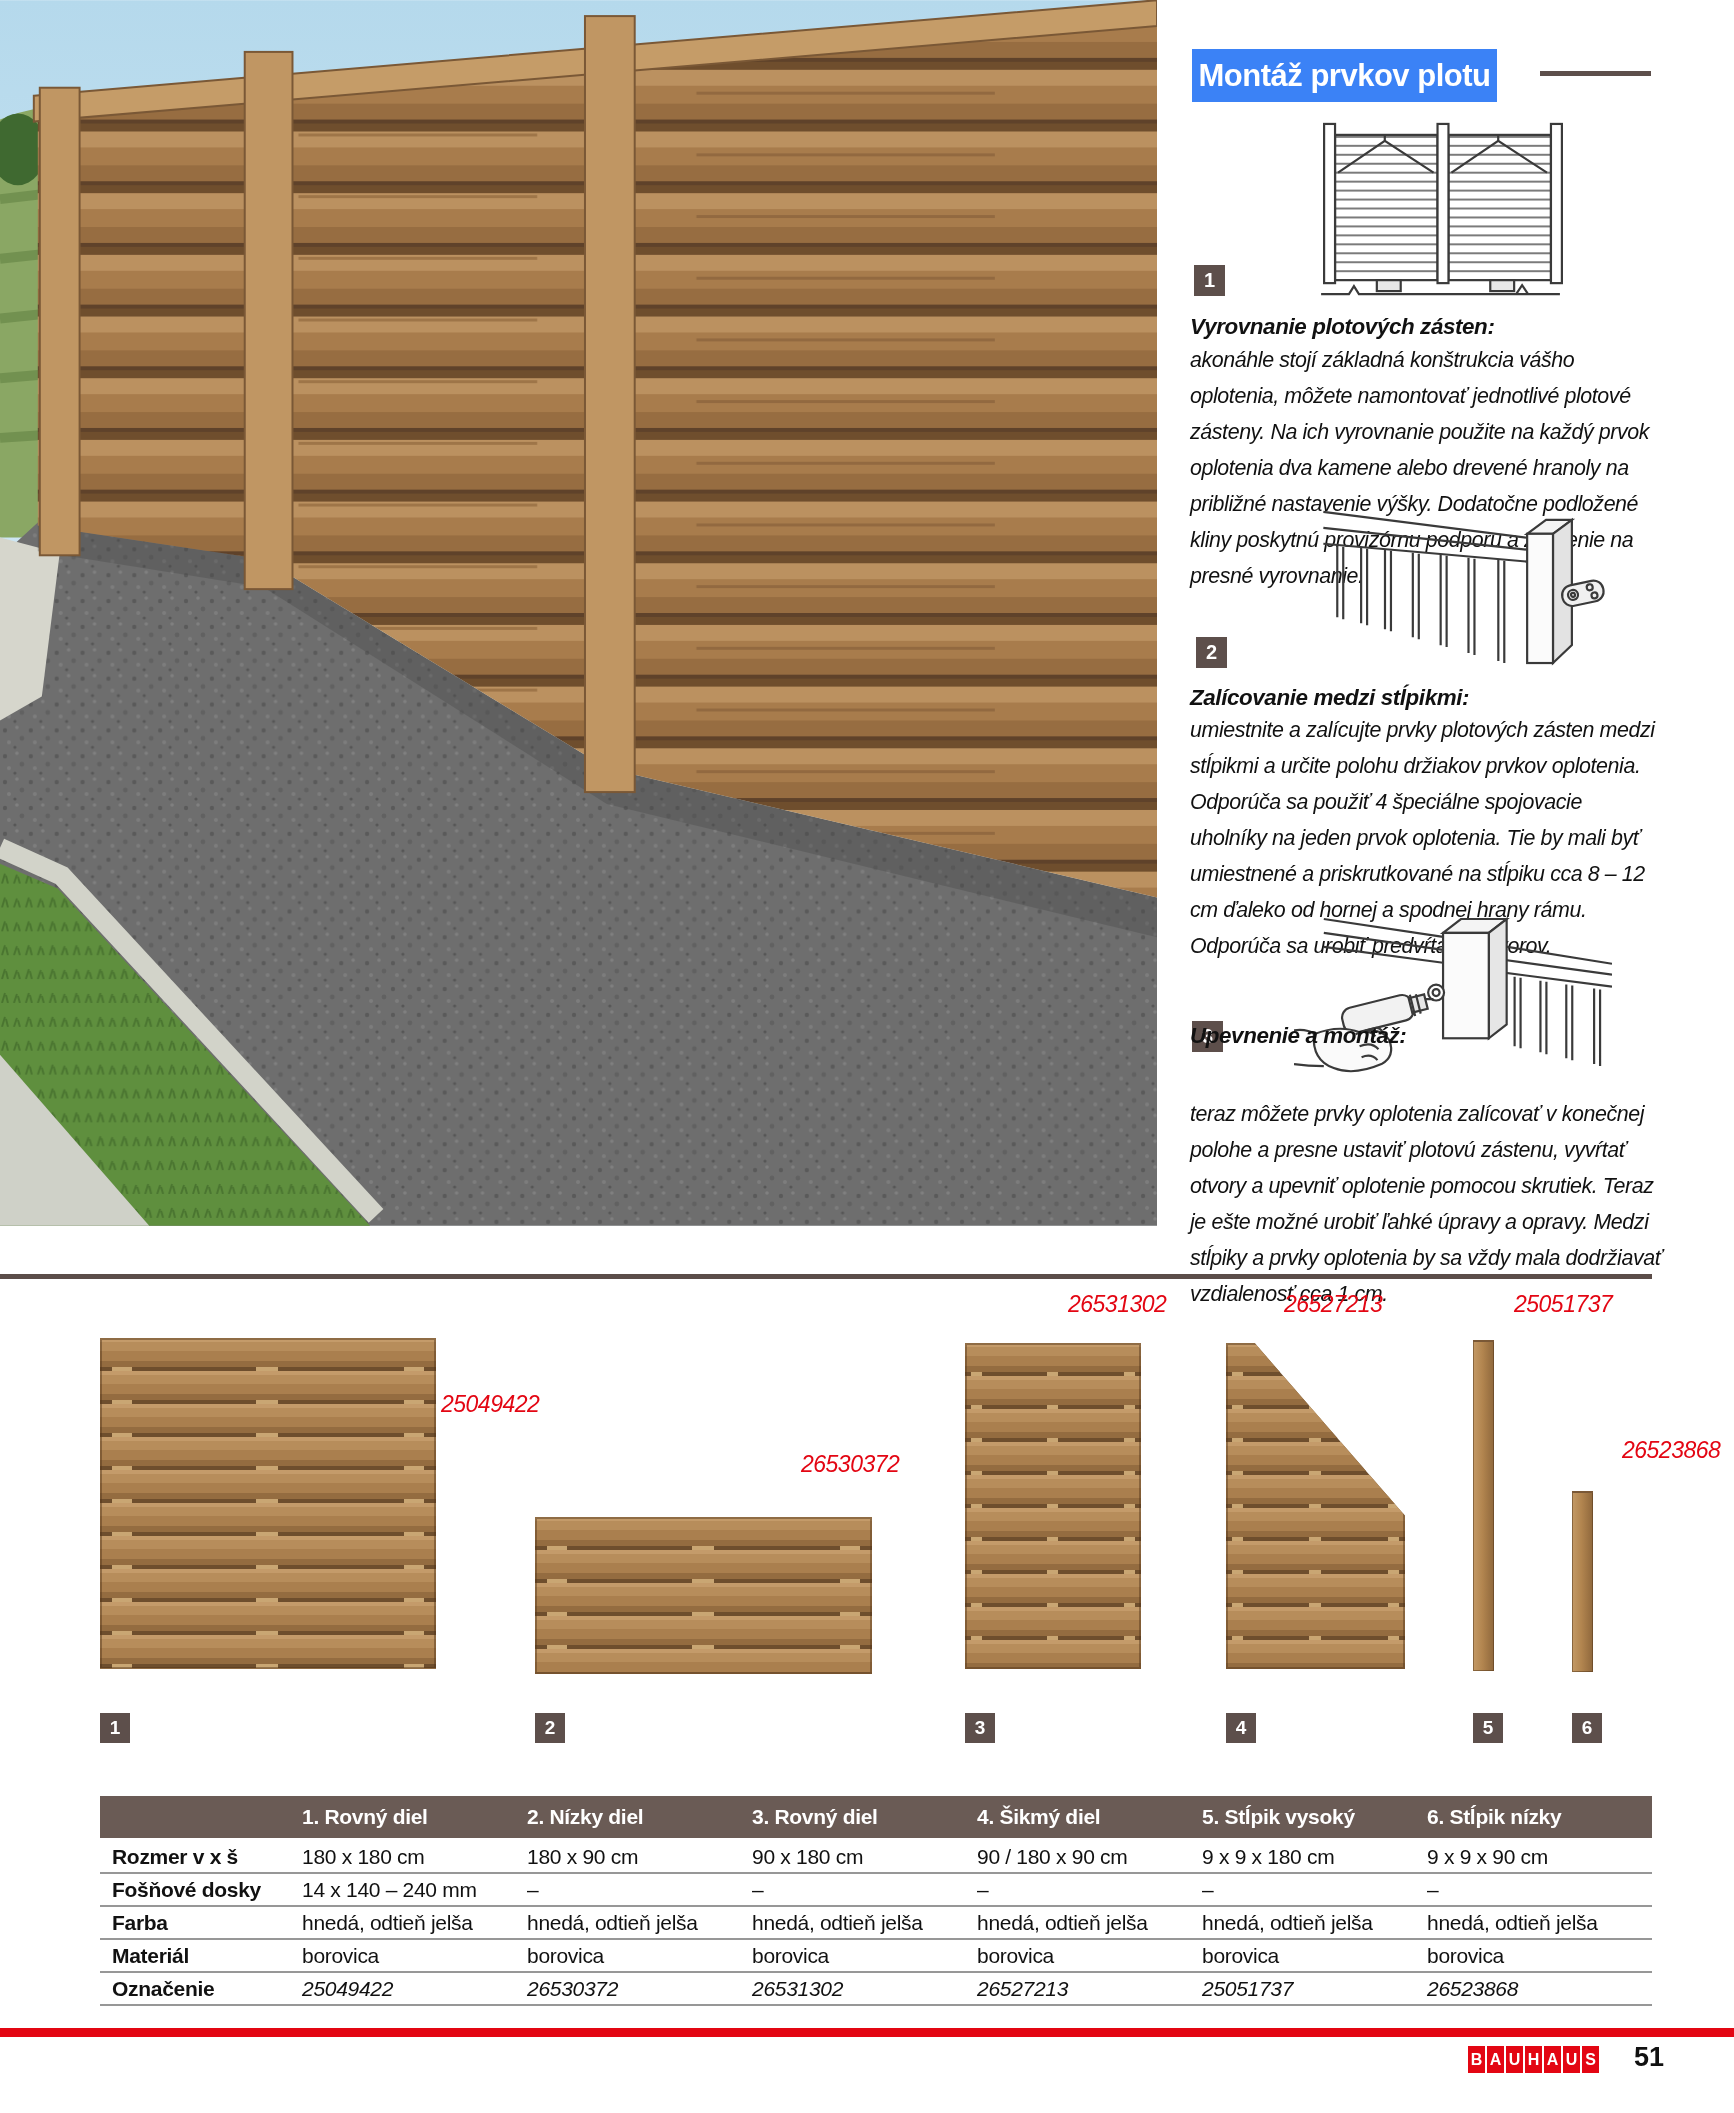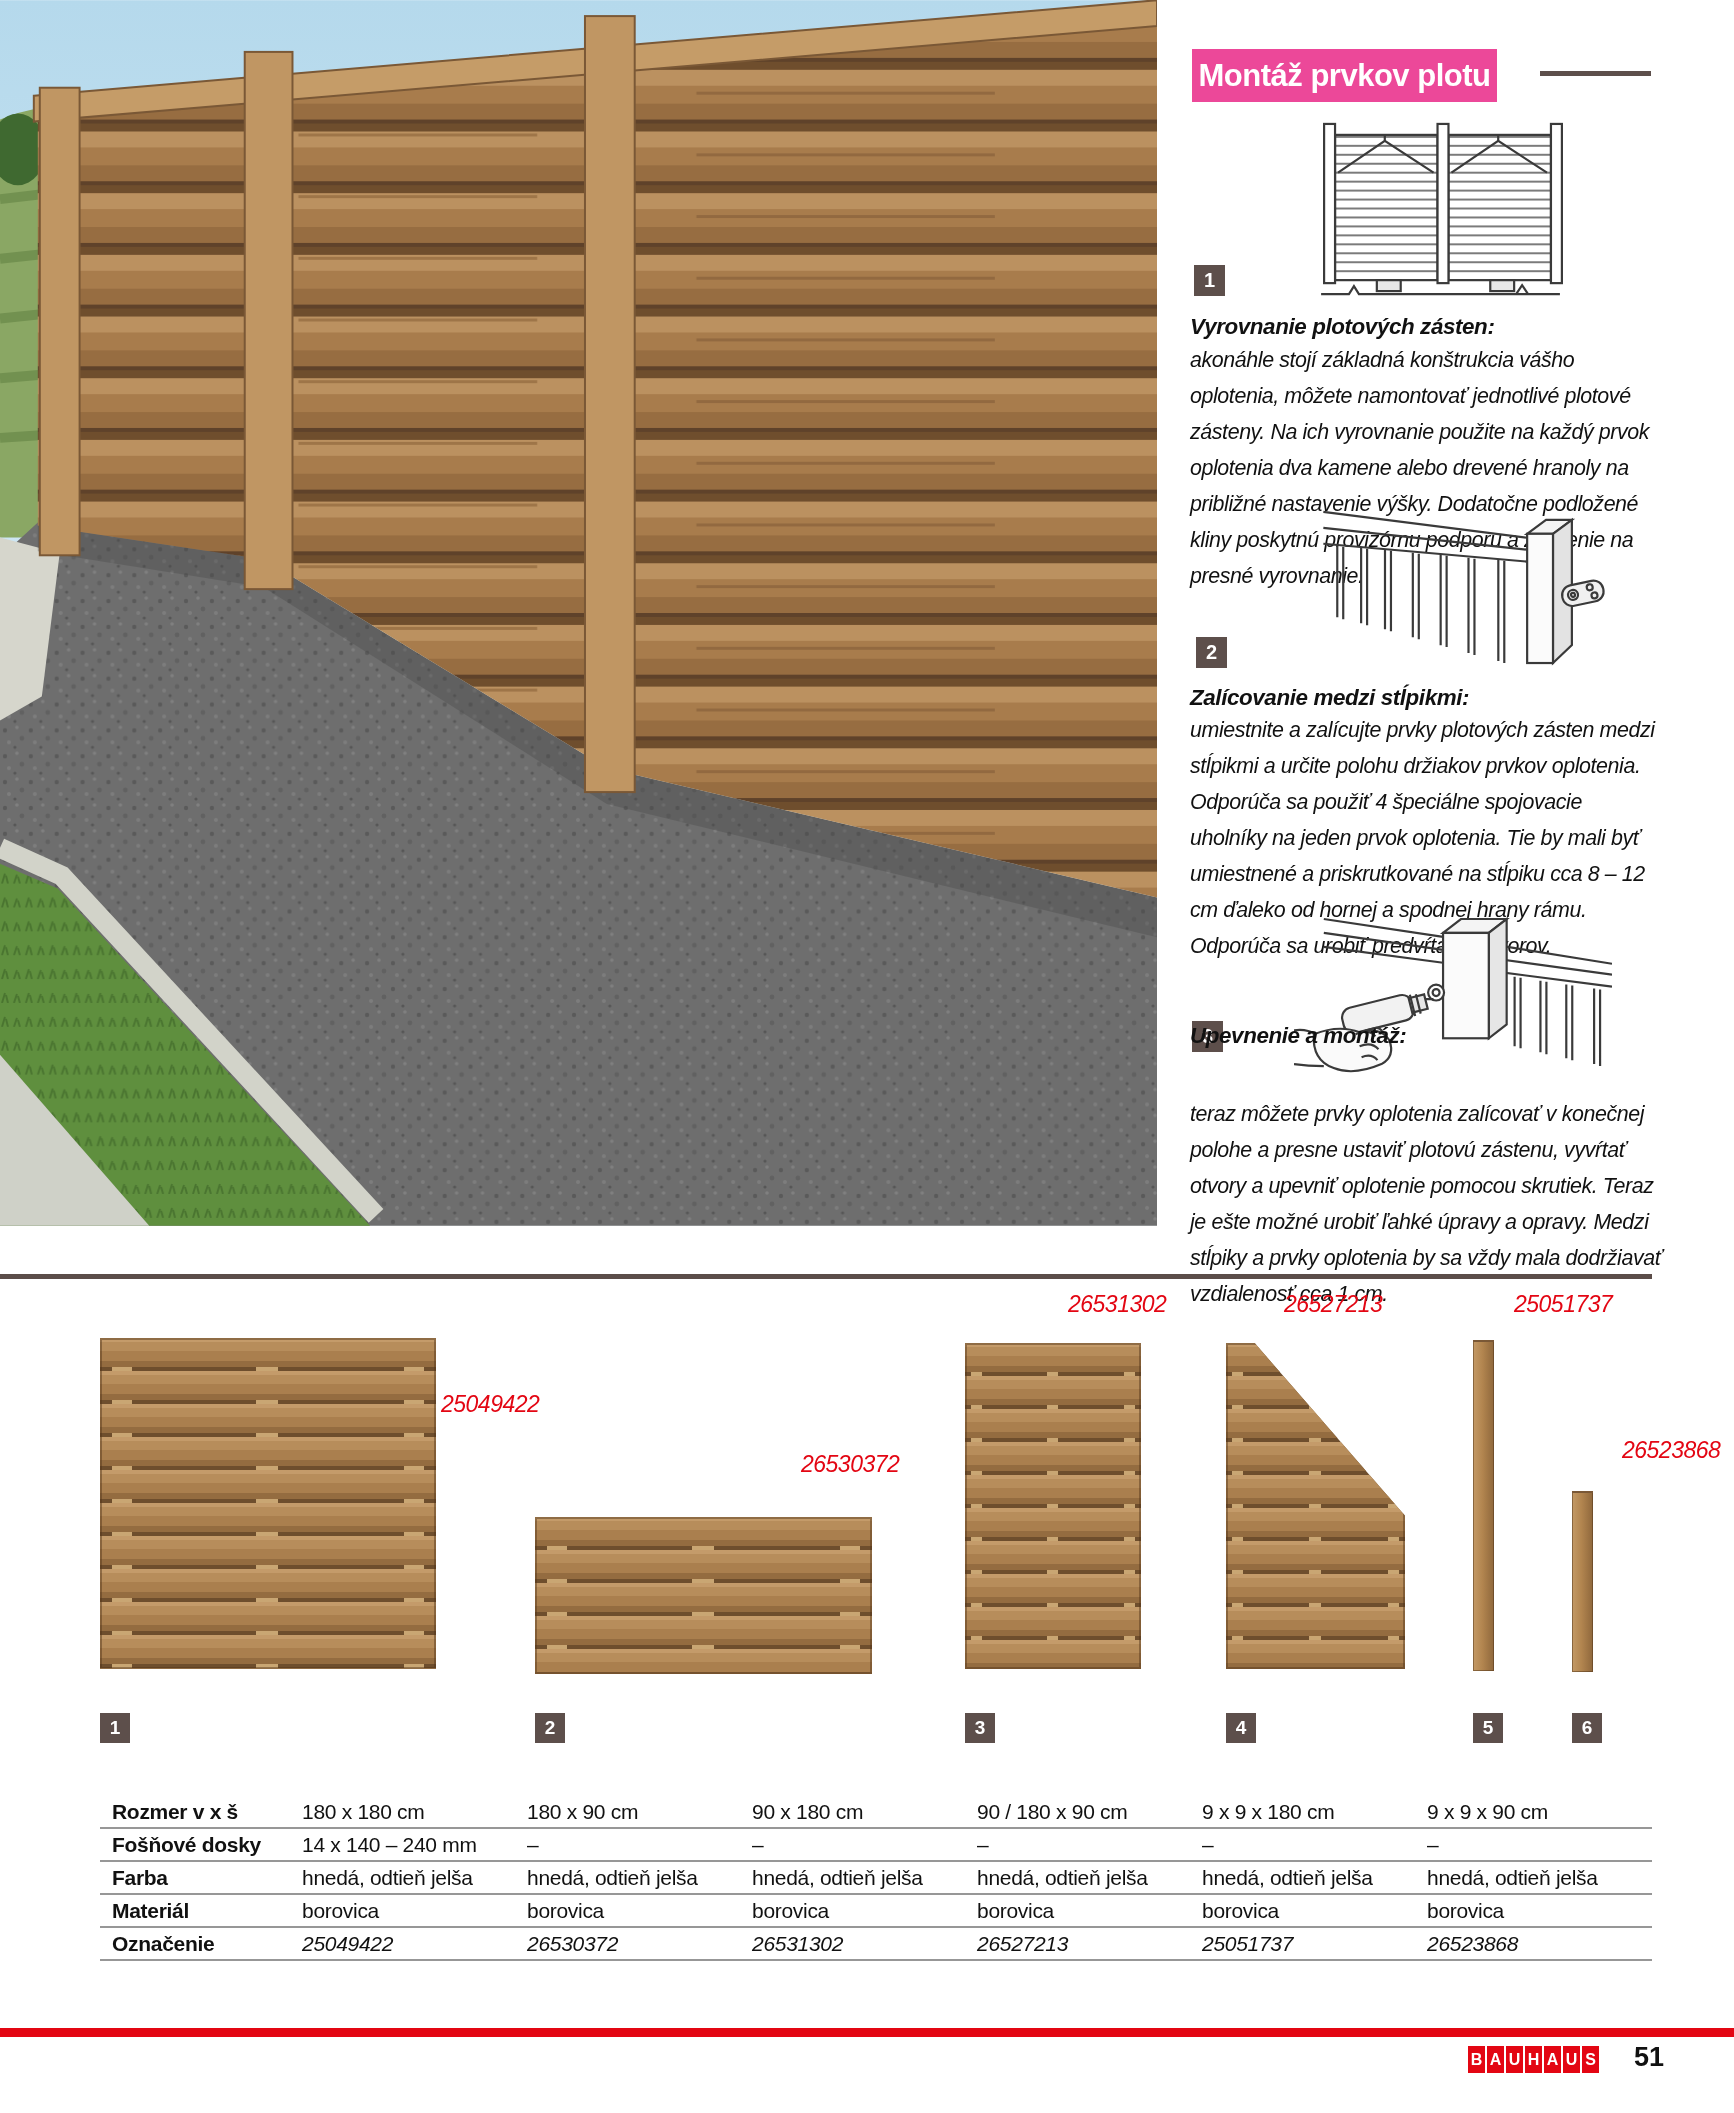--- a/index.html
+++ b/index.html
@@ -4,21 +4,21 @@
 <title>Montáž prvkov plotu</title>
 <style>
   html,body{margin:0;padding:0;background:#ffffff;}
   body{font-family:"Liberation Sans",sans-serif;color:#111;}
   .page{position:relative;width:1734px;height:2113px;background:#fff;overflow:hidden;}
 
   
   .photo{position:absolute;left:0;top:0;width:1157px;height:1226px;}
 
   
-  .title-box{position:absolute;left:1192px;top:49px;width:305px;height:53px;background:#ec4899;color:#fff;
+  .title-box{position:absolute;left:1192px;top:49px;width:305px;height:53px;background:#3b82f6;color:#fff;
     font-size:31px;font-weight:bold;letter-spacing:-0.5px;display:flex;align-items:center;justify-content:center;}
   .title-rule{position:absolute;left:1540px;top:71px;width:111px;height:5px;background:#5d4f4b;}
   .illus{position:absolute;}
   .step-badge{position:absolute;width:31px;height:31px;background:#5d4f4b;color:#fff;font-weight:bold;font-size:20px;
     display:flex;align-items:center;justify-content:center;}
   .step-title{position:absolute;width:478px;font-style:italic;font-weight:bold;font-size:22.4px;letter-spacing:-0.4px;}
   .step-text{position:absolute;width:472px;font-style:italic;font-size:21.4px;line-height:36px;letter-spacing:-0.4px;}
 
   .divider{position:absolute;left:0;top:1274px;width:1652px;height:5px;background:#5b4d49;}
 
@@ -216,20 +216,29 @@
       <span>4</span>
     </div>
   <div class="product-badge" style="left:1473px;top:1713px">
       <span>5</span>
     </div>
   <div class="product-badge" style="left:1572px;top:1713px">
       <span>6</span>
     </div>
 
   <div class="spec-table">
+    <div class="t-head">
+      <div class="th"></div>
+      <div class="th">1. Rovný diel</div>
+      <div class="th">2. Nízky diel</div>
+      <div class="th">3. Rovný diel</div>
+      <div class="th">4. Šikmý diel</div>
+      <div class="th">5. Stĺpik vysoký</div>
+      <div class="th">6. Stĺpik nízky</div>
+    </div>
     <div class="t-row">
       <div class="t-label">Rozmer v x š</div>
       <div class="t-cell">180 x 180 cm</div>
       <div class="t-cell">180 x 90 cm</div>
       <div class="t-cell">90 x 180 cm</div>
       <div class="t-cell">90 / 180 x 90 cm</div>
       <div class="t-cell">9 x 9 x 180 cm</div>
       <div class="t-cell">9 x 9 x 90 cm</div>
     </div>
     <div class="t-row">

